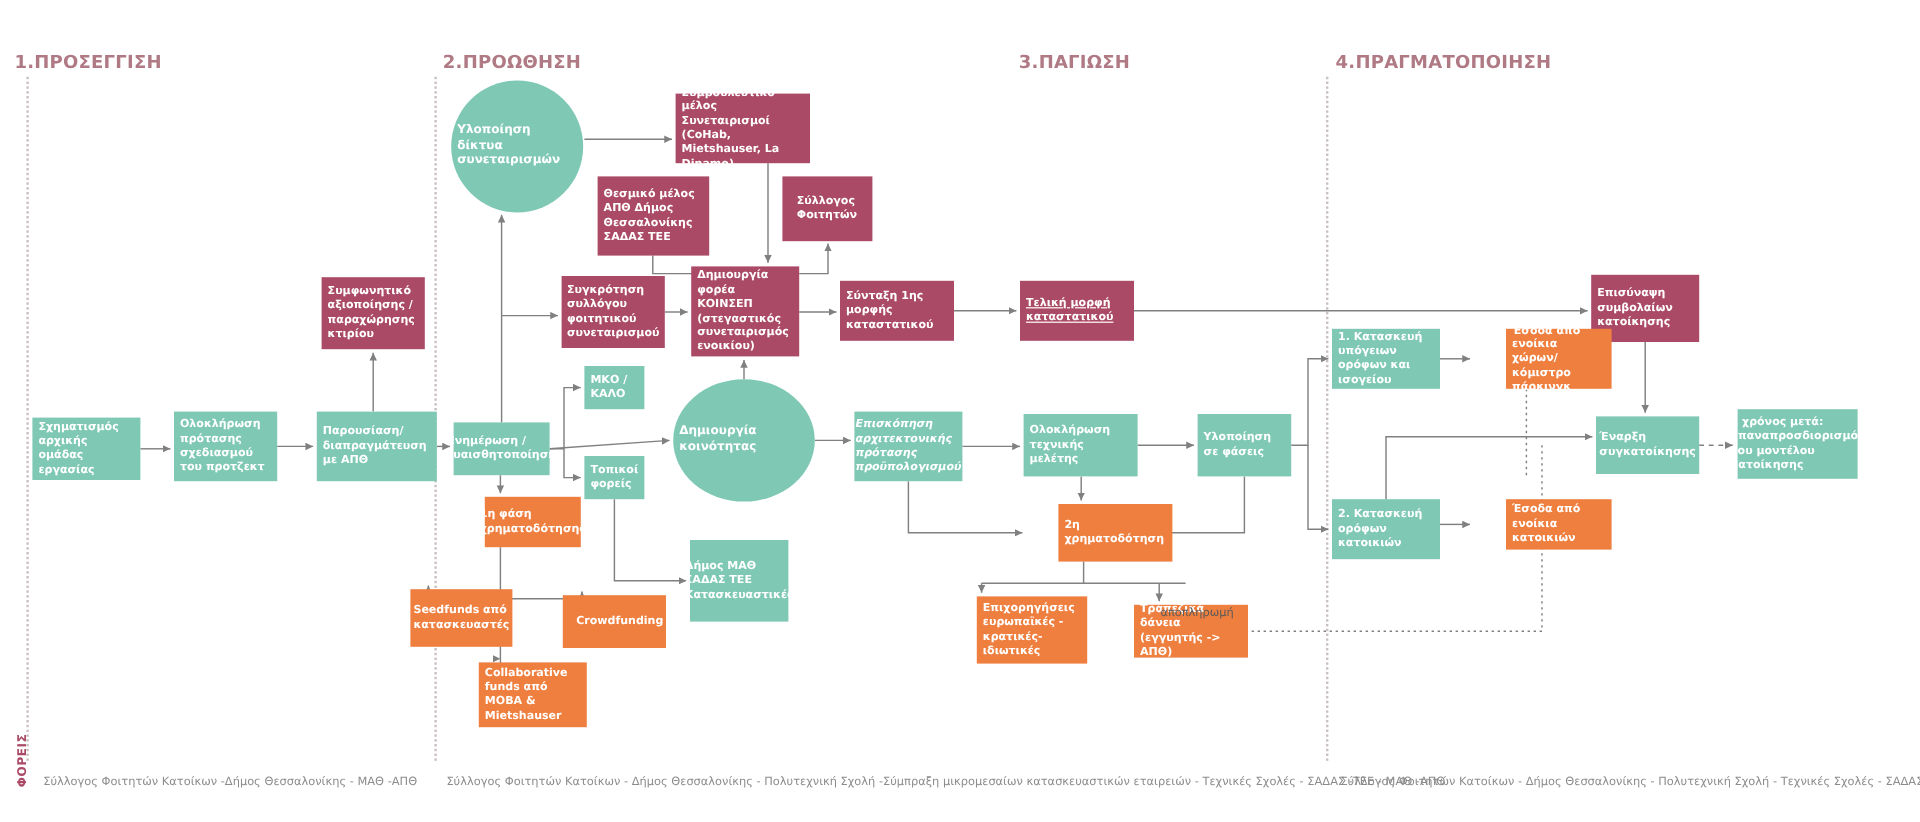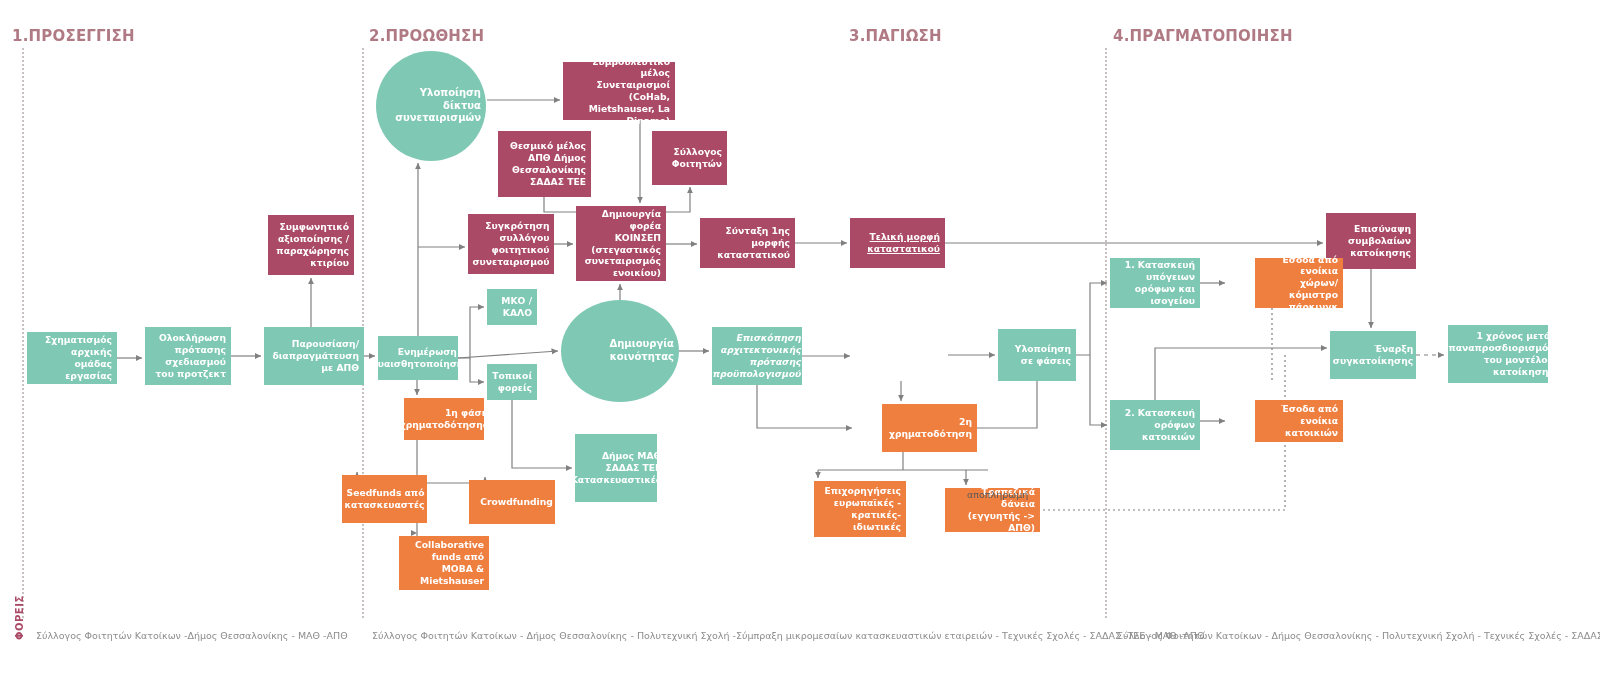--- a/index.html
+++ b/index.html
@@ -1,24 +1,24 @@
 <!DOCTYPE html>
 <html><head>
 <meta charset="utf-8">
 <title>Flowchart</title>
 <style>
   html,body{margin:0;padding:0;background:#ffffff;}
   body{
     font-family:"DejaVu Sans","Liberation Sans",sans-serif;
     width:1600px;height:685px;position:relative;overflow:hidden;
   }
-  #canvas{position:absolute;left:0;top:0;width:1600px;height:519px;}
+  #canvas{position:absolute;left:0;top:16px;width:1600px;height:519px;}
   .node{
     position:absolute;display:flex;align-items:center;justify-content:center;
-    text-align:right;color:#ffffff;font-weight:bold;line-height:1.28;
+    text-align:left;color:#ffffff;font-weight:bold;line-height:1.28;
     box-sizing:border-box;padding:4px 5px;z-index:3;
   }
   .green{background:#7fc9b4;}
   .mauve{background:#ab4a66;}
   .orange{background:#ef7f3f;margin-left:27px;}
   .circle{border-radius:50%;}
   .phase-title{
     position:absolute;color:#b07a84;font-weight:bold;font-size:15px;
     letter-spacing:.2px;z-index:4;
   }
@@ -153,20 +153,21 @@
     <div class="node mauve" style="left: 850px; top: 218px; width: 95px; height: 50px; font-size: 9.2px; text-decoration: underline;">Τελική μορφή καταστατικού</div>
     <div class="node mauve" style="left: 1326px; top: 213px; width: 90px; height: 56px; font-size: 9.2px;">Επισύναψη συμβολαίων κατοίκησης</div>
     <div class="node green" style="left: 27px; top: 332px; width: 90px; height: 52px; font-size: 9.2px;">Σχηματισμός αρχικής ομάδας εργασίας</div>
     <div class="node green" style="left: 145px; top: 327px; width: 86px; height: 58px; font-size: 9.2px;">Ολοκλήρωση πρότασης σχεδιασμού του προτζεκτ</div>
     <div class="node green" style="left: 264px; top: 327px; width: 100px; height: 58px; font-size: 9.2px;">Παρουσίαση/ διαπραγμάτευση με ΑΠΘ</div>
     <div class="node green" style="left: 378px; top: 336px; width: 80px; height: 44px; font-size: 9.2px;">Ενημέρωση / ευαισθητοποίηση</div>
     <div class="node green" style="left: 487px; top: 289px; width: 50px; height: 36px; font-size: 9.2px;">ΜΚΟ / ΚΑΛΟ</div>
     <div class="node green" style="left: 487px; top: 364px; width: 50px; height: 36px; font-size: 9.2px;">Τοπικοί φορείς</div>
     <div class="node green circle" style="left: 561px; top: 300px; width: 118px; height: 102px; font-size: 10px;">Δημιουργία κοινότητας</div>
     <div class="node green" style="left: 712px; top: 327px; width: 90px; height: 58px; font-size: 9.2px; font-style: italic;">Επισκόπηση αρχιτεκτονικής πρότασης προϋπολογισμού</div>
+    <div class="node green" style="left: 853px; top: 329px; width: 95px; height: 52px; font-size: 9.2px;">Ολοκλήρωση τεχνικής μελέτης</div>
     <div class="node green" style="left: 998px; top: 329px; width: 78px; height: 52px; font-size: 9.2px;">Υλοποίηση σε φάσεις</div>
     <div class="node green" style="left: 1110px; top: 258px; width: 90px; height: 50px; font-size: 9.2px;">1. Κατασκευή υπόγειων ορόφων και ισογείου</div>
     <div class="node green" style="left: 1110px; top: 400px; width: 90px; height: 50px; font-size: 9.2px;">2. Κατασκευή ορόφων κατοικιών</div>
     <div class="node orange" style="left: 1228px; top: 258px; width: 88px; height: 50px; font-size: 9.2px;">Έσοδα από ενοίκια χώρων/κόμιστρο πάρκινγκ</div>
     <div class="node orange" style="left: 1228px; top: 400px; width: 88px; height: 42px; font-size: 9.2px;">Έσοδα από ενοίκια κατοικιών</div>
     <div class="node green" style="left: 1330px; top: 331px; width: 86px; height: 48px; font-size: 9.2px;">Έναρξη συγκατοίκησης</div>
     <div class="node green" style="left: 1448px; top: 325px; width: 100px; height: 58px; font-size: 9.2px;">1 χρόνος μετά: Επαναπροσδιορισμός του μοντέλου κατοίκησης</div>
     <div class="node orange" style="left: 377px; top: 398px; width: 80px; height: 42px; font-size: 9.2px;">1η φάση χρηματοδότησης</div>
     <div class="node orange" style="left: 315px; top: 475px; width: 85px; height: 48px; font-size: 9.2px;">Seedfunds από κατασκευαστές</div>
     <div class="node orange" style="left: 442px; top: 480px; width: 86px; height: 44px; font-size: 9.2px; padding-left: 14px;">Crowdfunding</div>

